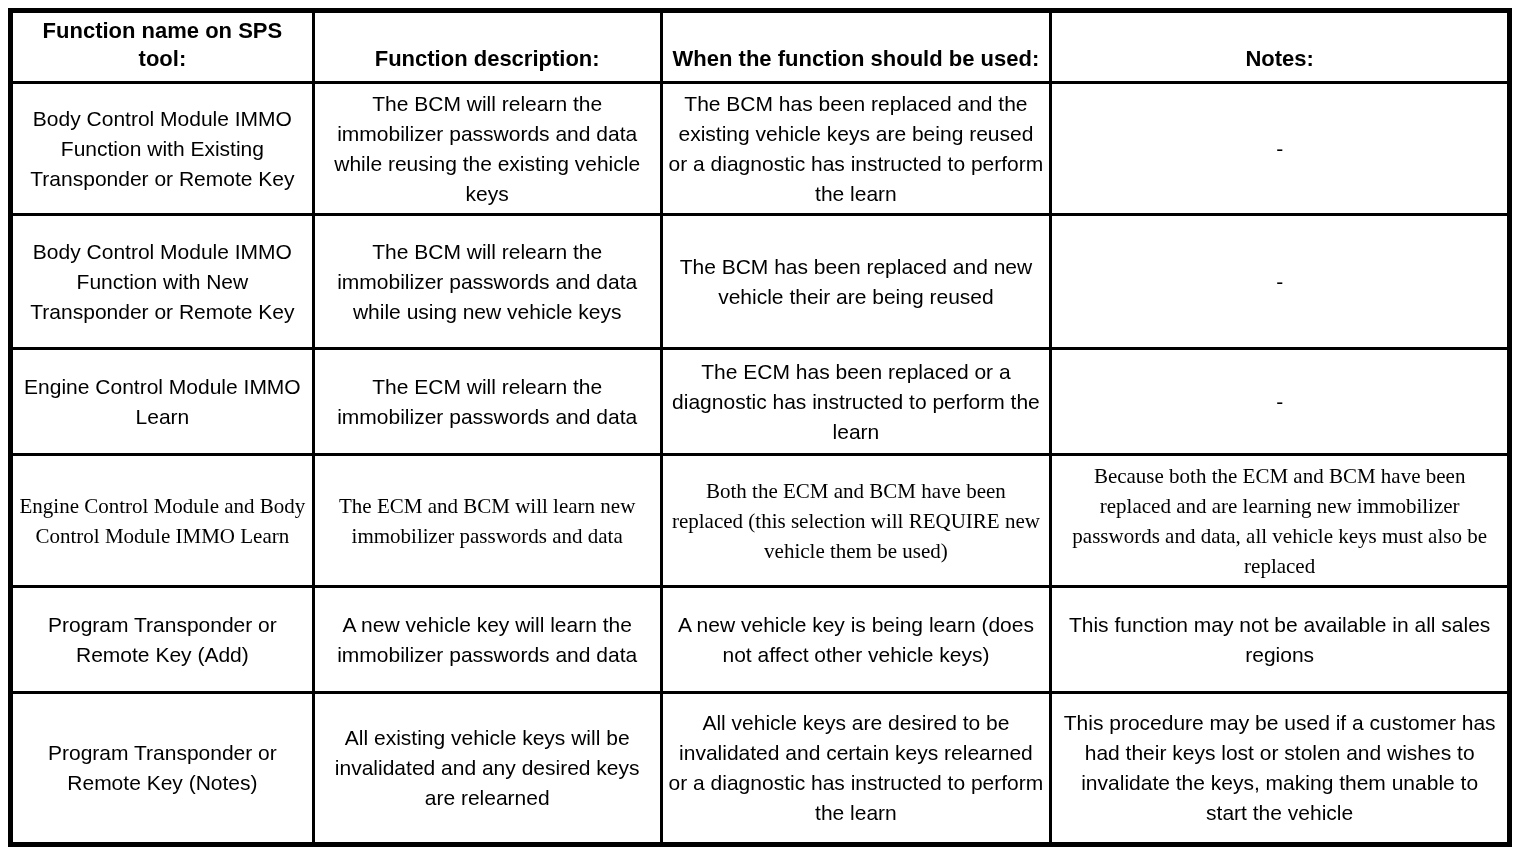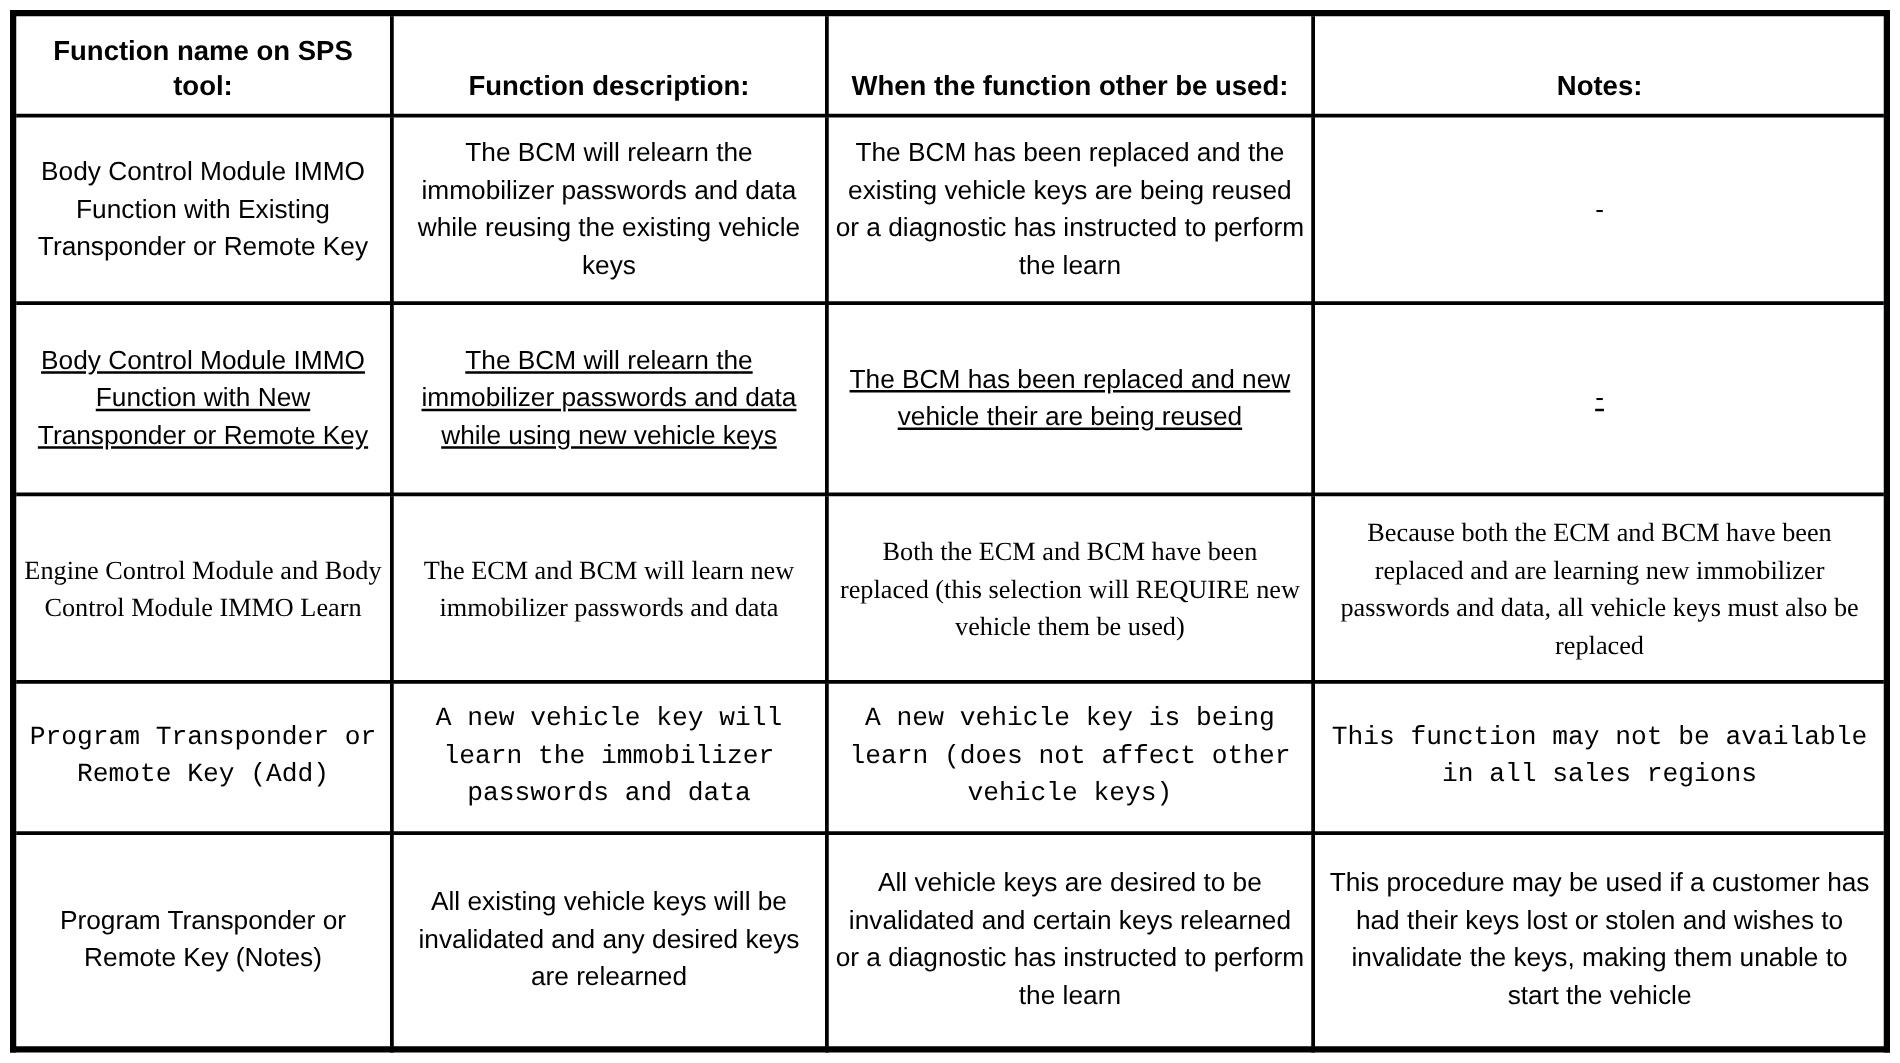--- a/index.html
+++ b/index.html
@@ -42,54 +42,60 @@
     font-size: 21px;
     line-height: 30px;
     font-weight: normal;
   }
   col.c1 { width: 20.2%; }
   col.c2 { width: 23.2%; }
   col.c3 { width: 26.0%; }
   col.c4 { width: 30.6%; }
   tr.hdr  { height: 70px; }
   tr.r0 { height: 132px; }
-  tr.r1 { height: 134px; text-decoration: underline; }
+  tr.r1 { height: 134px; }
   tr.r2 { height: 106px; }
   tr.r3 { height: 132px; font-family: Liberation Serif, serif; }
-  tr.r4 { height: 106px; font-family: Liberation Mono, monospace; }
+  tr.r4 { height: 106px; }
   tr.r5 { height: 152px; }
 </style>
 </head>
 <body>
 
 <div class="page">
   <table class="sps">
     <colgroup>
       <col class="c1">
         <col class="c2">
         <col class="c3">
         <col class="c4">
     </colgroup>
     <tbody>
       <tr class="hdr">
         <th>Function name on SPS tool:</th>
         <th>Function description:</th>
-        <th>When the function other be used:</th>
+        <th>When the function should be used:</th>
         <th>Notes:</th>
       </tr>
       <tr class="r0">
         <td>Body Control Module IMMO Function with Existing Transponder or Remote Key</td>
         <td>The BCM will relearn the immobilizer passwords and data while reusing the existing vehicle keys</td>
         <td>The BCM has been replaced and the existing vehicle keys are being reused or a diagnostic has instructed to perform the learn</td>
         <td>-</td>
       </tr>
       <tr class="r1">
         <td>Body Control Module IMMO Function with New Transponder or Remote Key</td>
         <td>The BCM will relearn the immobilizer passwords and data while using new vehicle keys</td>
         <td>The BCM has been replaced and new vehicle their are being reused</td>
+        <td>-</td>
+      </tr>
+      <tr class="r2">
+        <td>Engine Control Module IMMO Learn</td>
+        <td>The ECM will relearn the immobilizer passwords and data</td>
+        <td>The ECM has been replaced or a diagnostic has instructed to perform the learn</td>
         <td>-</td>
       </tr>
       <tr class="r3">
         <td>Engine Control Module and Body Control Module IMMO Learn</td>
         <td>The ECM and BCM will learn new immobilizer passwords and data</td>
         <td>Both the ECM and BCM have been replaced (this selection will REQUIRE new vehicle them be used)</td>
         <td>Because both the ECM and BCM have been replaced and are learning new immobilizer passwords and data, all vehicle keys must also be replaced</td>
       </tr>
       <tr class="r4">
         <td>Program Transponder or Remote Key (Add)</td>

